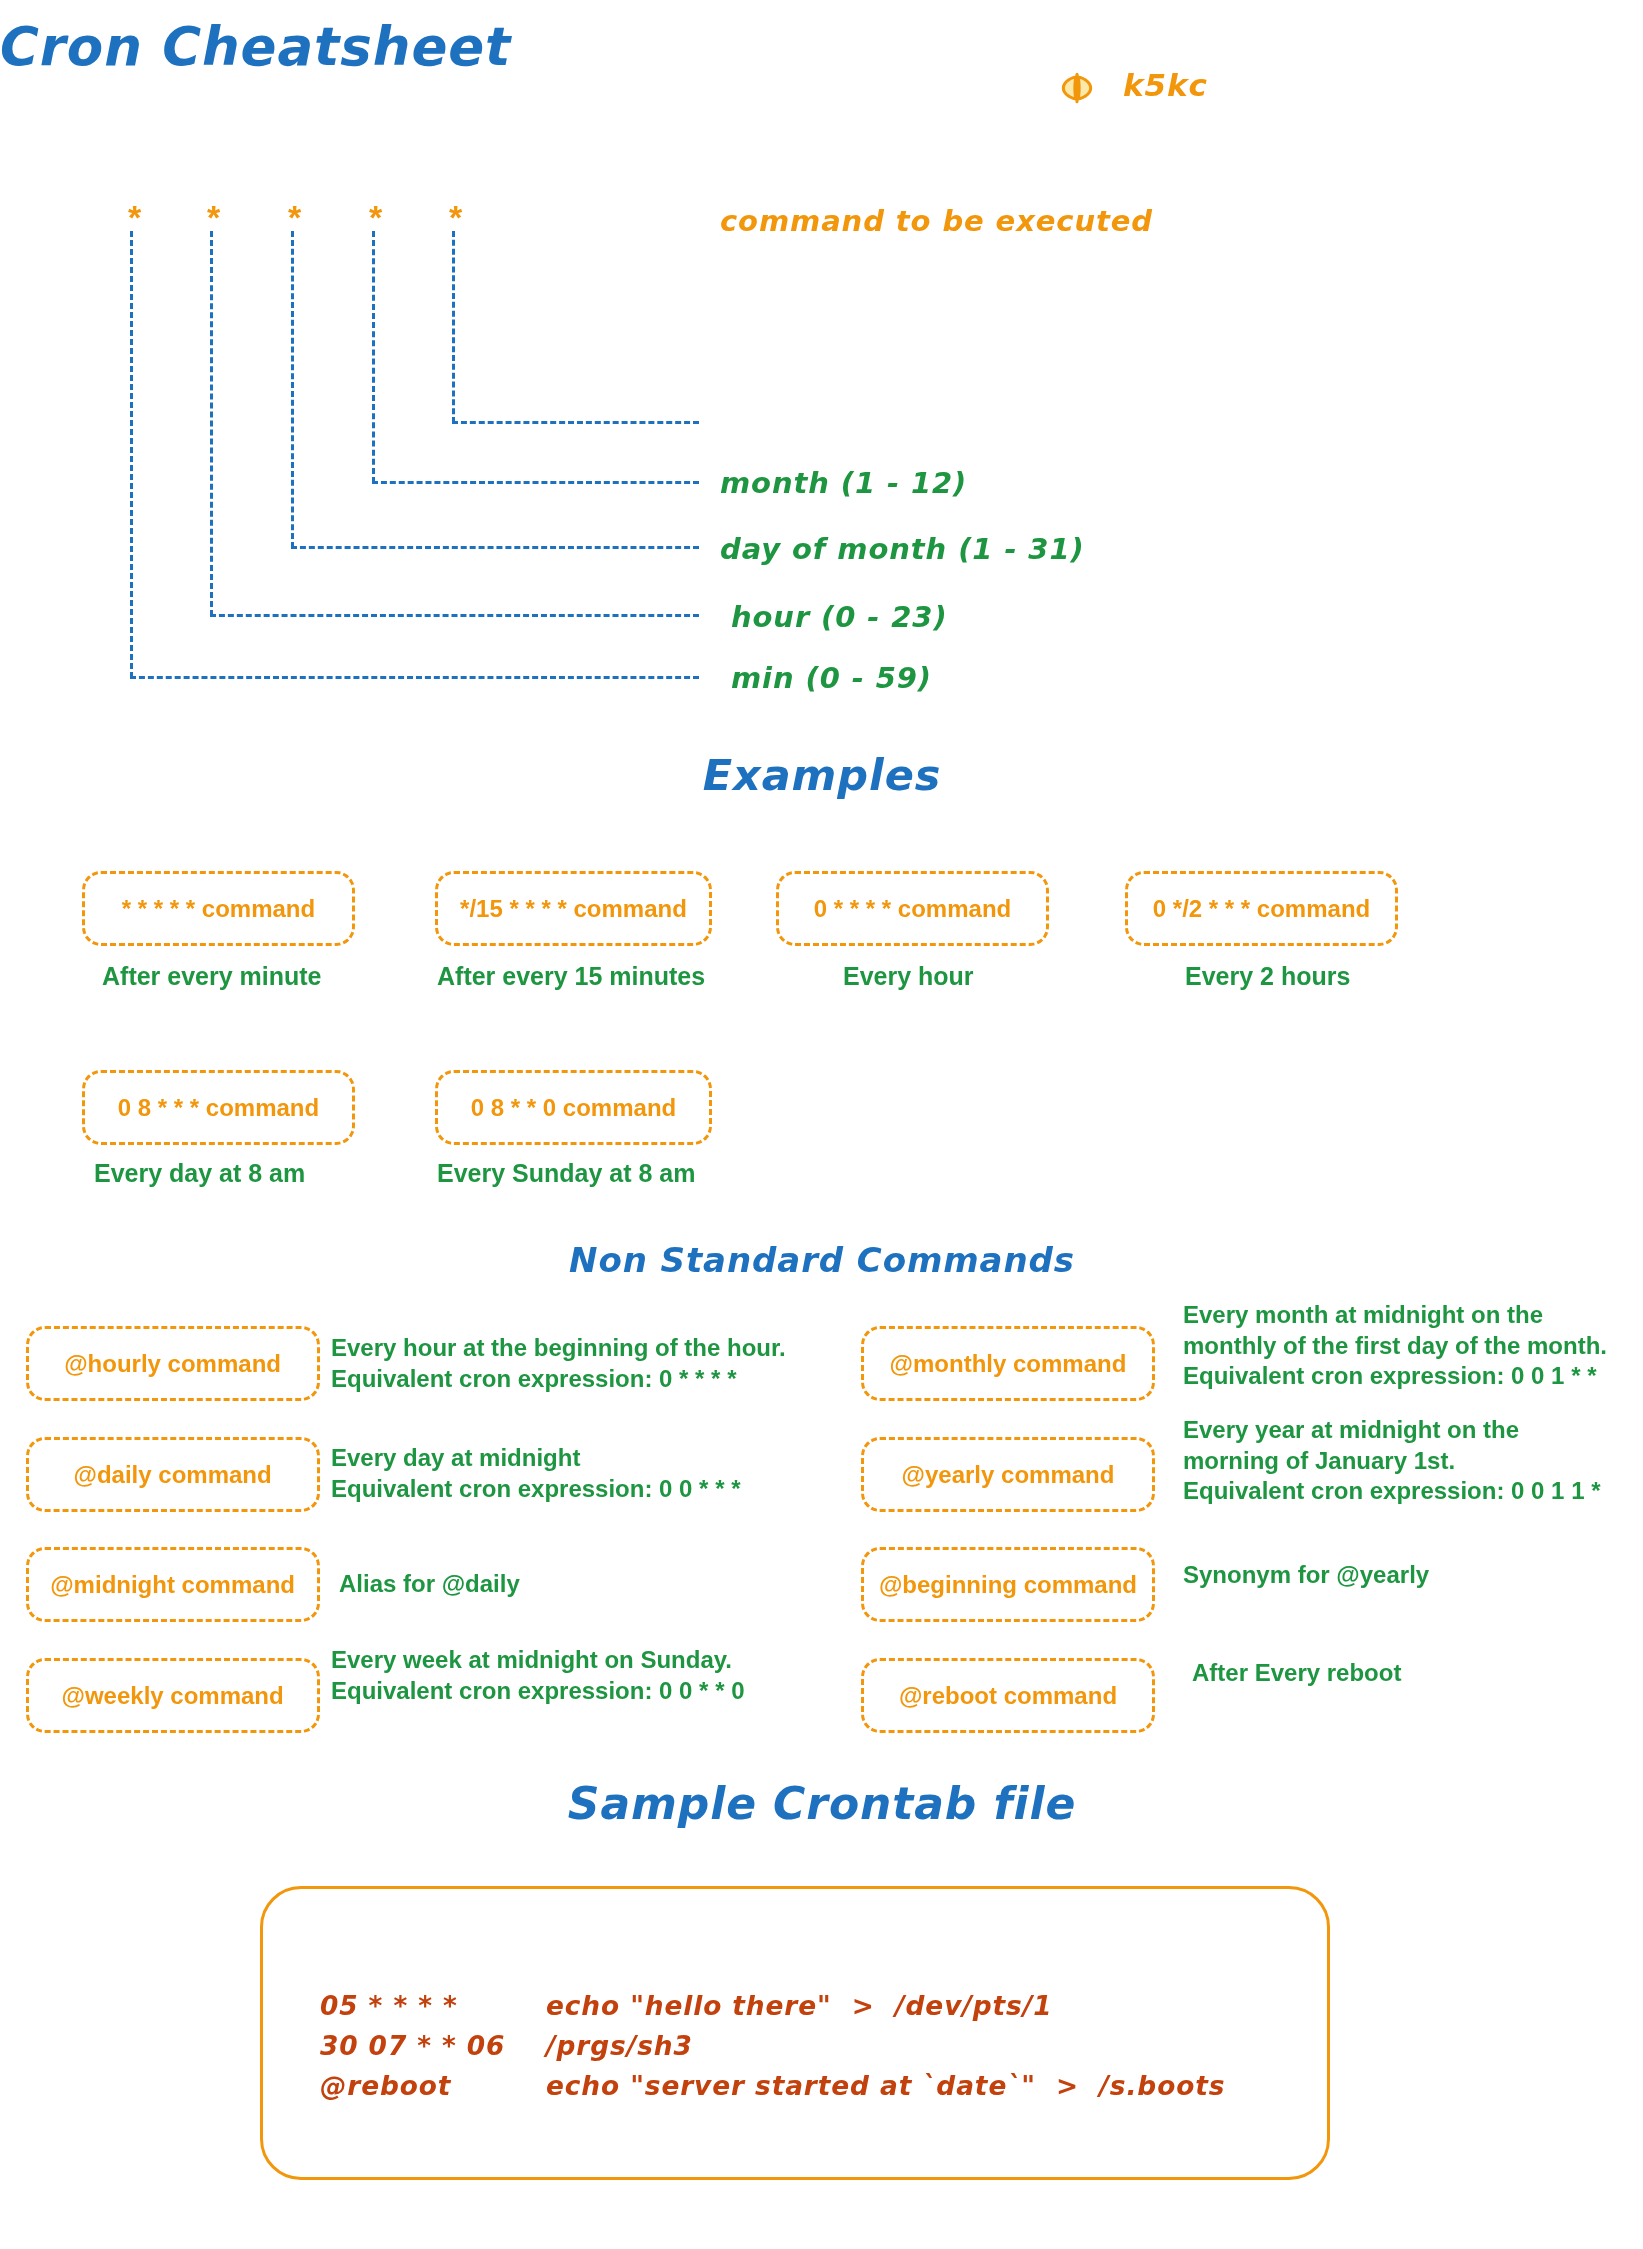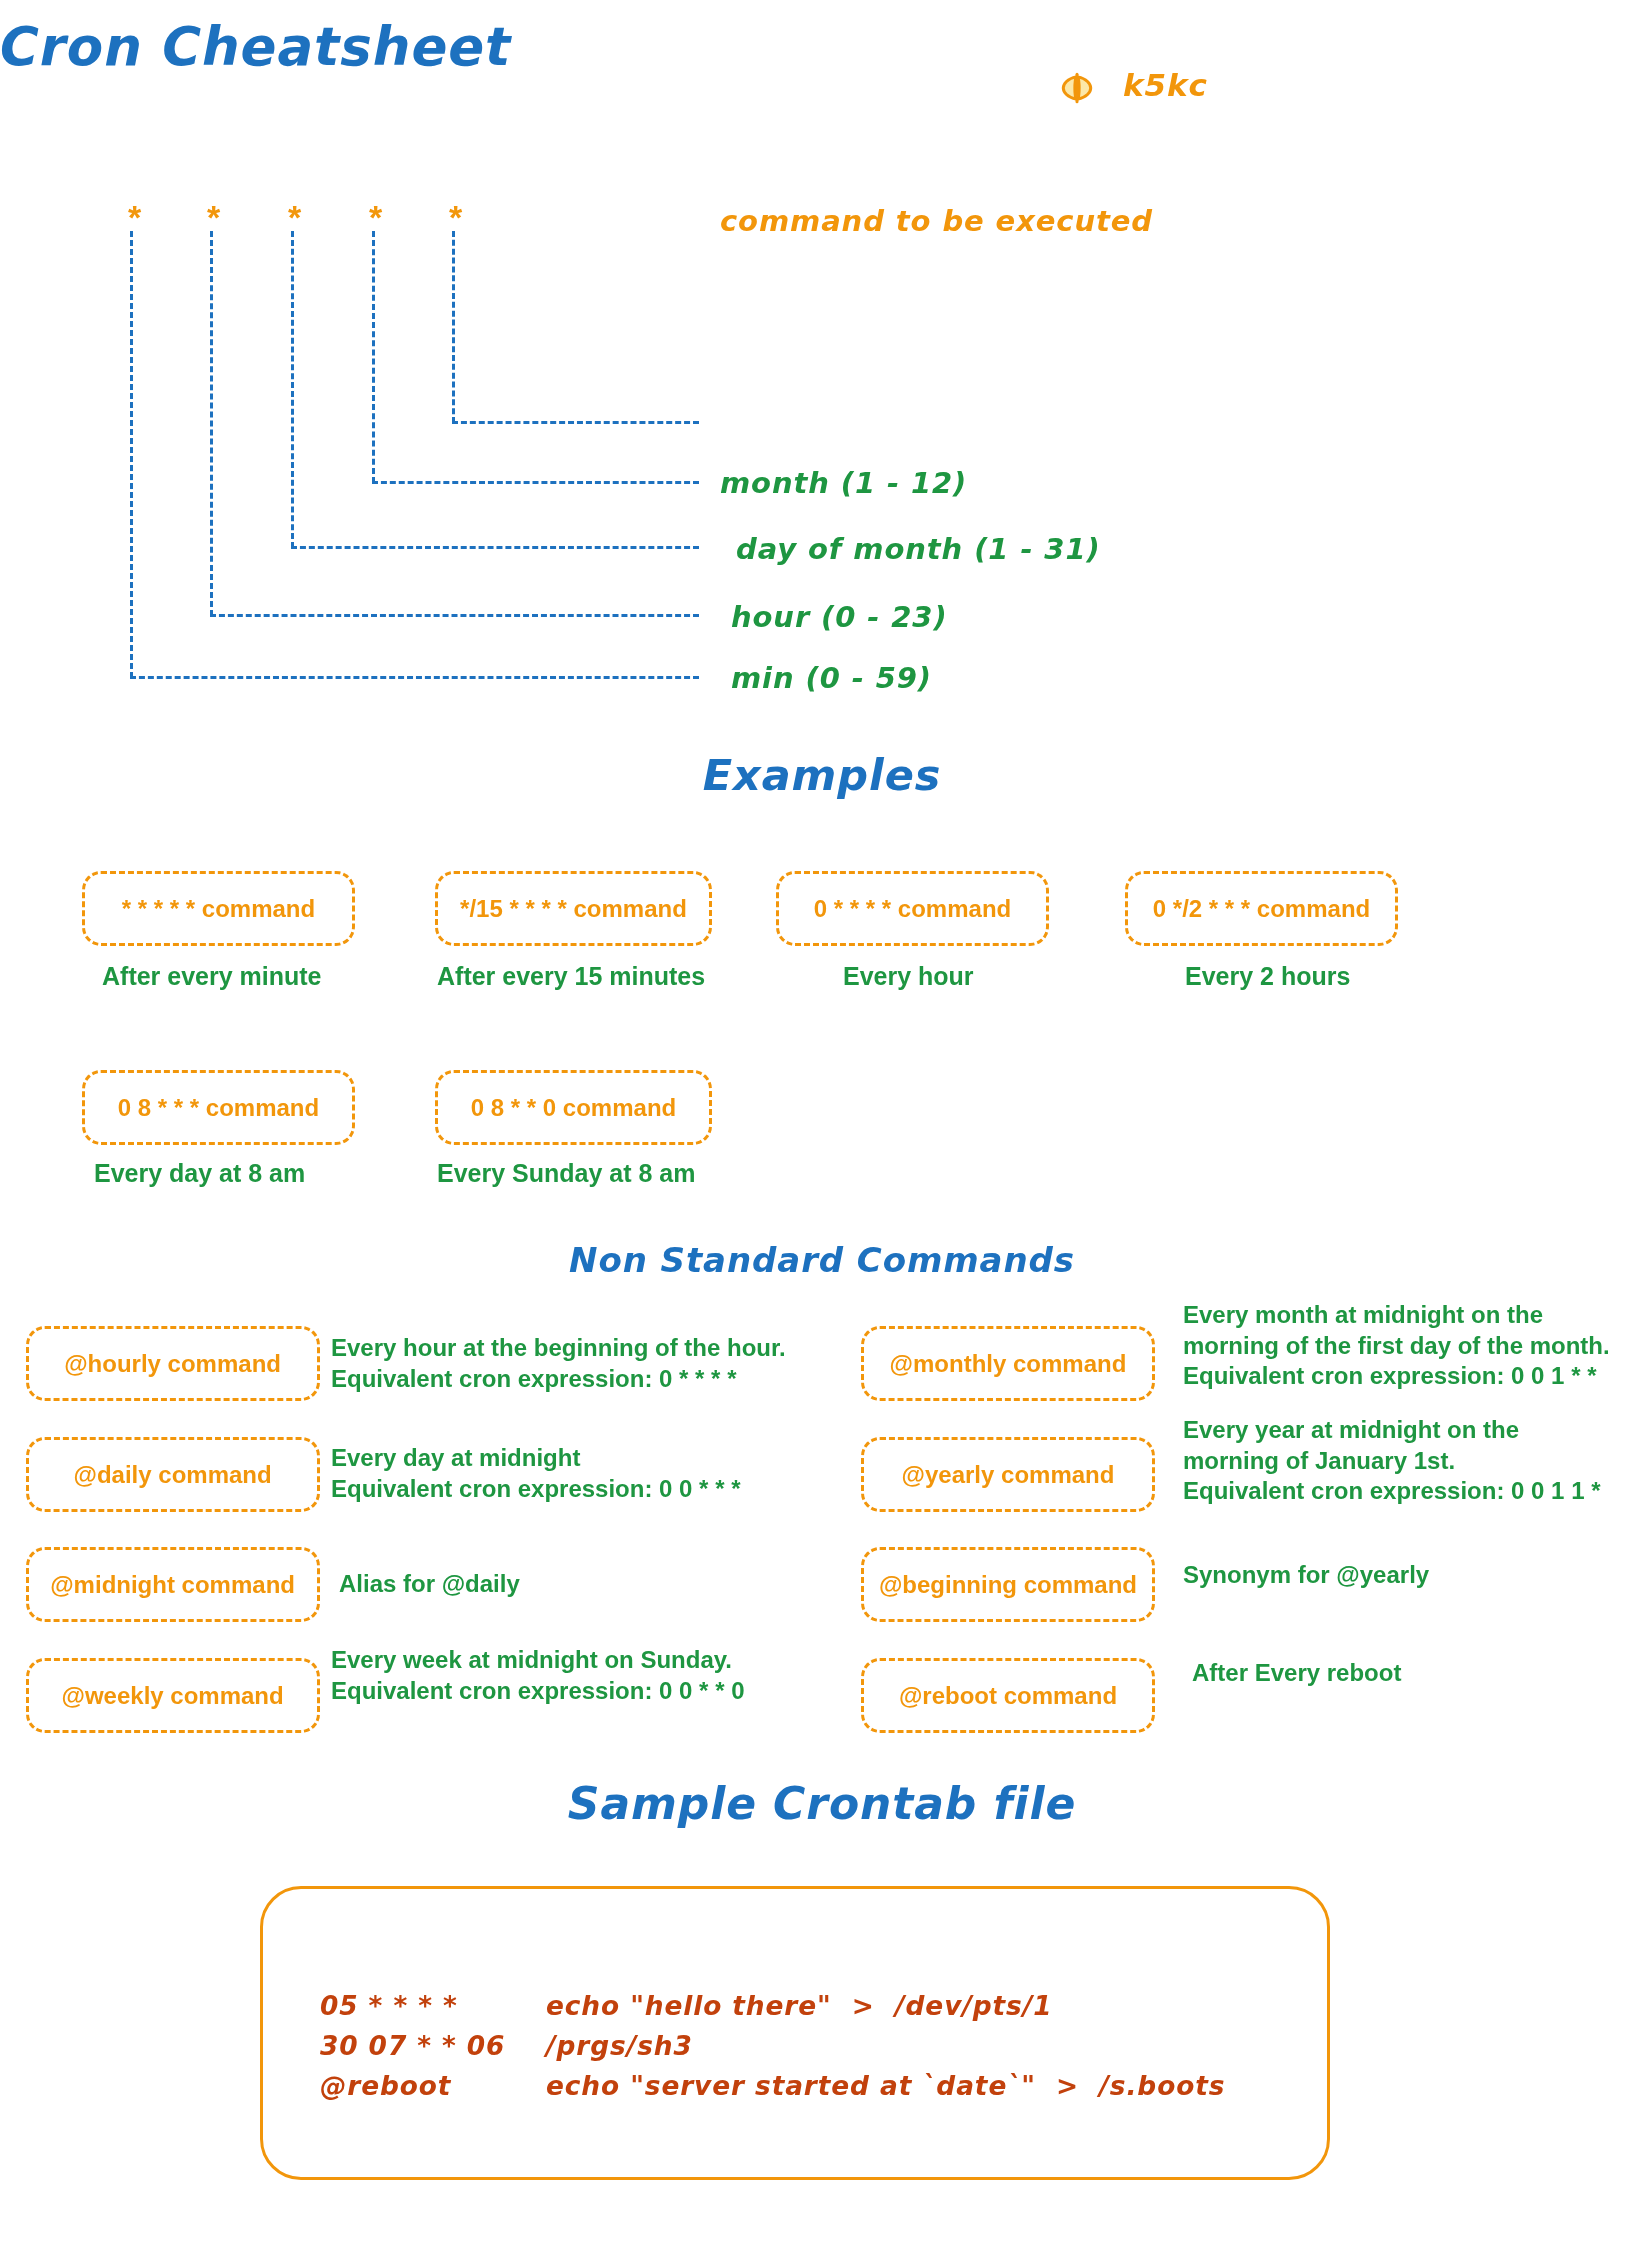--- a/index.html
+++ b/index.html
@@ -166,21 +166,21 @@
   <div class="abs leader-v" style="left:291px; top:48px;  height:317px;"></div>
   <div class="abs leader-h" style="left:291px; top:363px; width:408px;"></div>
 
   <div class="abs leader-v" style="left:210px; top:48px;  height:385px;"></div>
   <div class="abs leader-h" style="left:210px; top:431px; width:489px;"></div>
 
   <div class="abs leader-v" style="left:130px; top:48px;  height:447px;"></div>
   <div class="abs leader-h" style="left:130px; top:493px; width:569px;"></div>
 
   <div class="abs hand field-label" style="left:720px; top:283px;">month (1 - 12)</div>
-  <div class="abs hand field-label" style="left:720px; top:349px;margin-left:16px;">day of month (1 - 31)</div>
+  <div class="abs hand field-label" style="left:720px; top:349px;">day of month (1 - 31)</div>
   <div class="abs hand field-label" style="left:731px; top:417px;">hour (0 - 23)</div>
   <div class="abs hand field-label" style="left:731px; top:478px;">min (0 - 59)</div>
 </div>
 
 <div class="abs hand section-heading" id="examples-heading">Examples</div>
 
 <div class="abs chip" style="left:82px;  top:871px; width:273px; height:75px;">* * * * * command</div>
 <div class="abs caption" style="left:102px; top:962px;">After every minute</div>
 
 <div class="abs chip" style="left:435px; top:871px; width:277px; height:75px;">*/15 * * * * command</div>
@@ -219,21 +219,21 @@
 
 <div class="abs chip" style="left:25.6px; top:1658px; width:294px; height:75px;">@weekly command</div>
 <div class="abs desc" style="left:331px; top:1645px;">
   <div>Every week at midnight on Sunday.</div>
   <div>Equivalent cron expression: 0 0 * * 0</div>
 </div>
 
 <div class="abs chip" style="left:861px; top:1326px; width:294px; height:75px;">@monthly command</div>
 <div class="abs desc" style="left:1183px; top:1300px;">
   <div>Every month at midnight on the</div>
-  <div>morning of the first day of the month.</div>
+  <div>monthly of the first day of the month.</div>
   <div>Equivalent cron expression: 0 0 1 * *</div>
 </div>
 
 <div class="abs chip" style="left:861px; top:1437px; width:294px; height:75px;">@yearly command</div>
 <div class="abs desc" style="left:1183px; top:1415px;">
   <div>Every year at midnight on the</div>
   <div>morning of January 1st.</div>
   <div>Equivalent cron expression: 0 0 1 1 *</div>
 </div>
 

